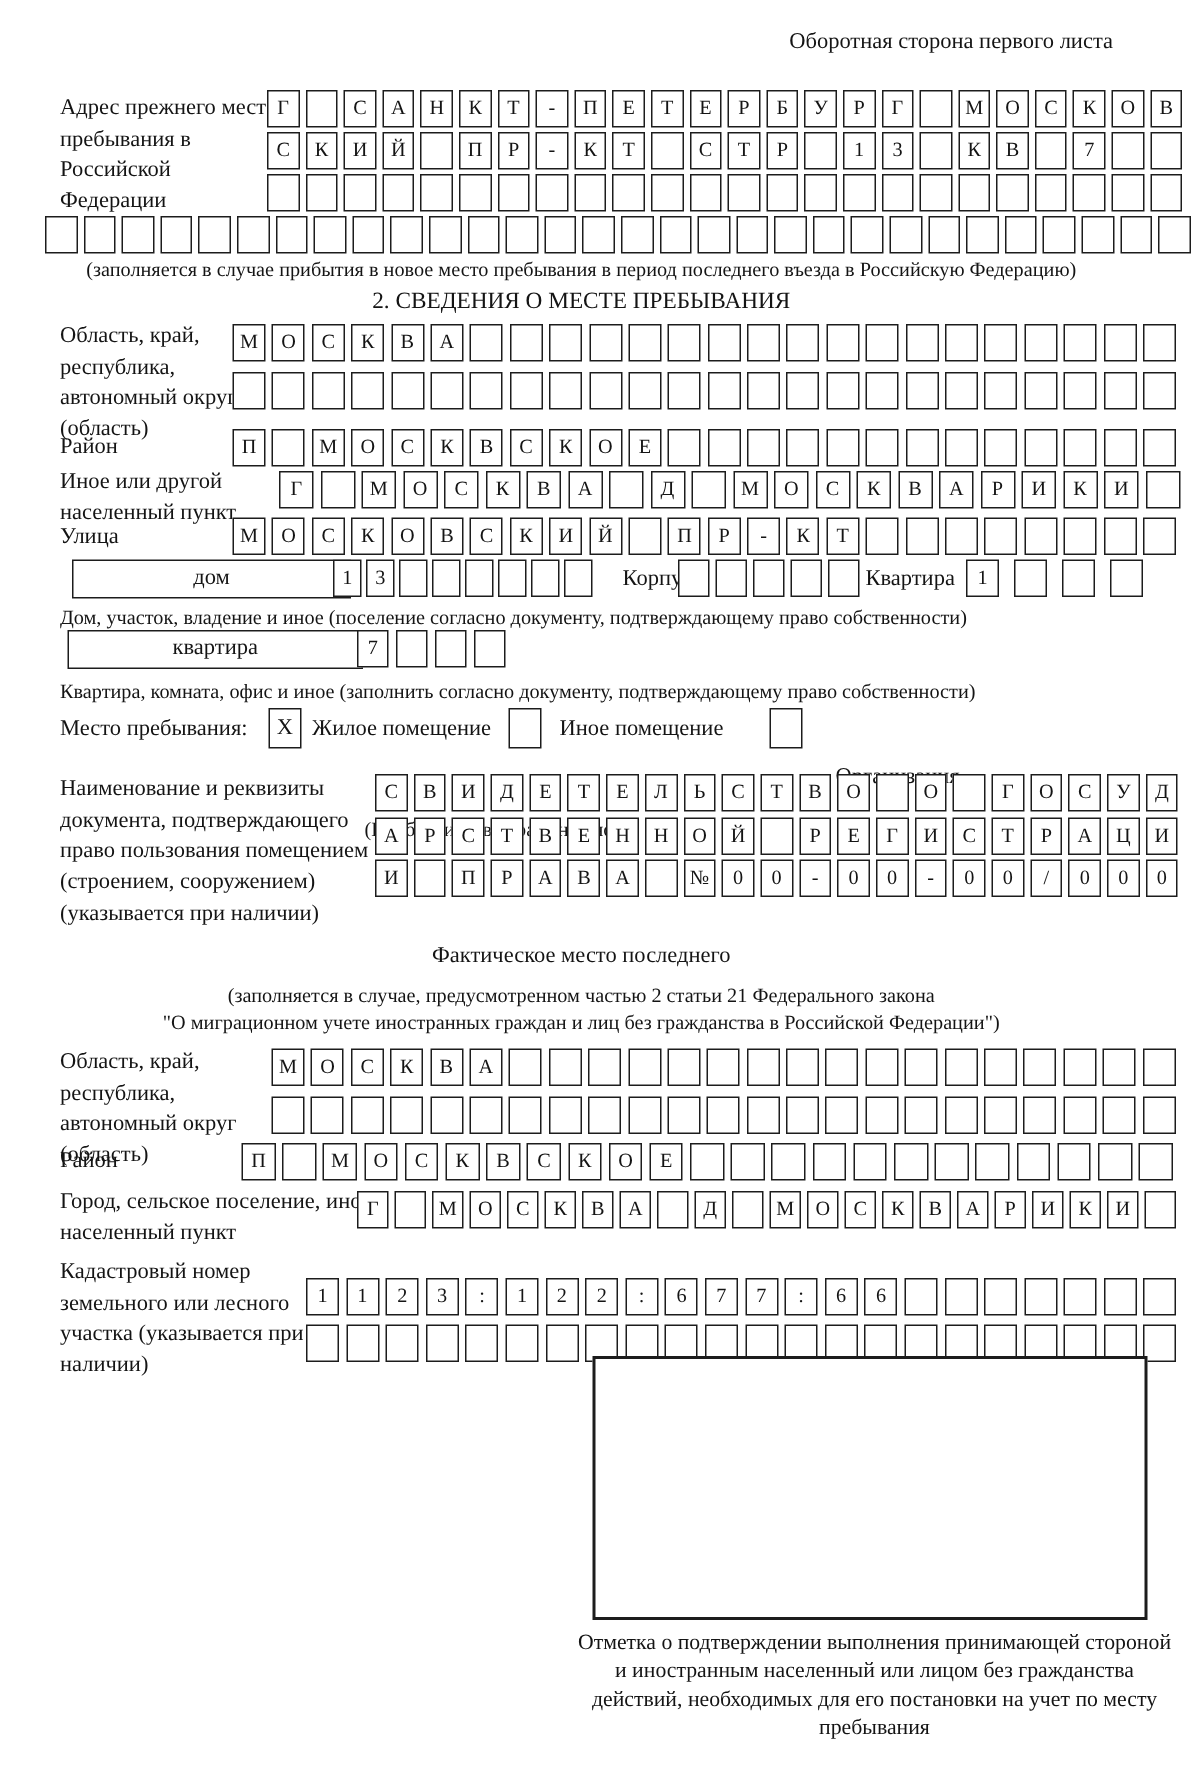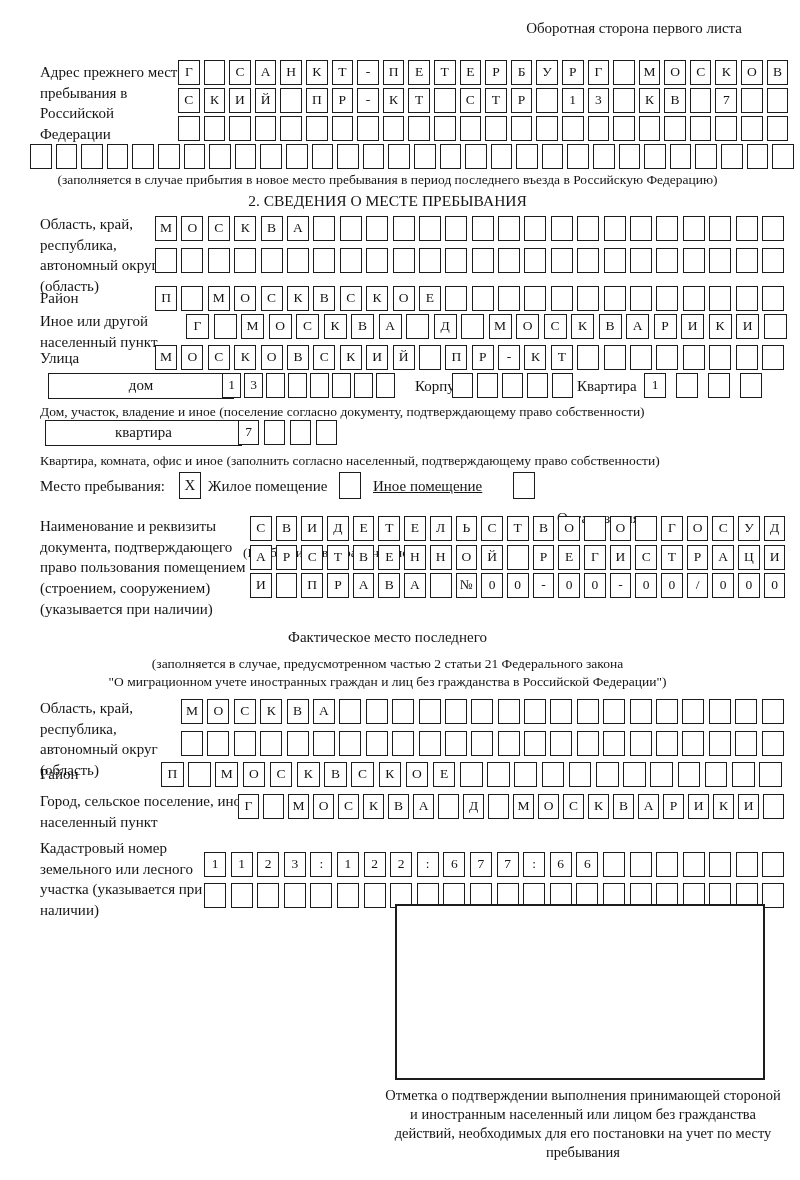--- a/index.html
+++ b/index.html
@@ -317,27 +317,27 @@
   </div>
 <div class="abs note" style="left:40px; top:403px;">Дом, участок, владение и иное (поселение согласно документу, подтверждающему право собственности)</div>
 
 <div class="abs labelbox" style="left:25px; top:420px; width:197px;">квартира</div>
 <div class="abs cellrow" style="left:238px; top:420px; --cw:21px; --gap:5px;">
     <span class="cell">7</span>
     <span class="cell"></span>
     <span class="cell"></span>
     <span class="cell"></span>
   </div>
-<div class="abs note" style="left:40px; top:452px;">Квартира, комната, офис и иное (заполнить согласно населенный, подтверждающему право собственности)</div>
+<div class="abs note" style="left:40px; top:452px;">Квартира, комната, офис и иное (заполнить согласно документу, подтверждающему право собственности)</div>
 
 <div class="abs label" style="left:40px; top:476px;">Место пребывания:</div>
 <div class="abs checkbox" style="left:179px; top:472px;">X</div>
 <div class="abs label" style="left:208px; top:476px;">Жилое помещение</div>
 <div class="abs checkbox" style="left:339px; top:472px;"></div>
-<div class="abs label" style="left:373px; top:476px;text-decoration:underline;">Иное помещение</div>
+<div class="abs label" style="left:373px; top:476px;">Иное помещение</div>
 <div class="abs checkbox" style="left:513px; top:472px;"></div>
 <div class="abs label" style="left:557px; top:476px;margin-top:32px;">Организация</div>
 <div class="abs note" style="left:243px; top:500px; white-space:nowrap;margin-top:44px;">(Необходимо выбрать нужное)</div>
 
 <div class="abs label" style="left:40px; top:516px; width:210px;">Наименование и реквизиты документа, подтверждающего право пользования помещением (строением, сооружением) (указывается при наличии)</div>
 <div class="abs cellrow" style="left:250px; top:516px; --cw:21.7px; --gap:4px;">
     <span class="cell">С</span>
     <span class="cell">В</span>
     <span class="cell">И</span>
     <span class="cell">Д</span>

